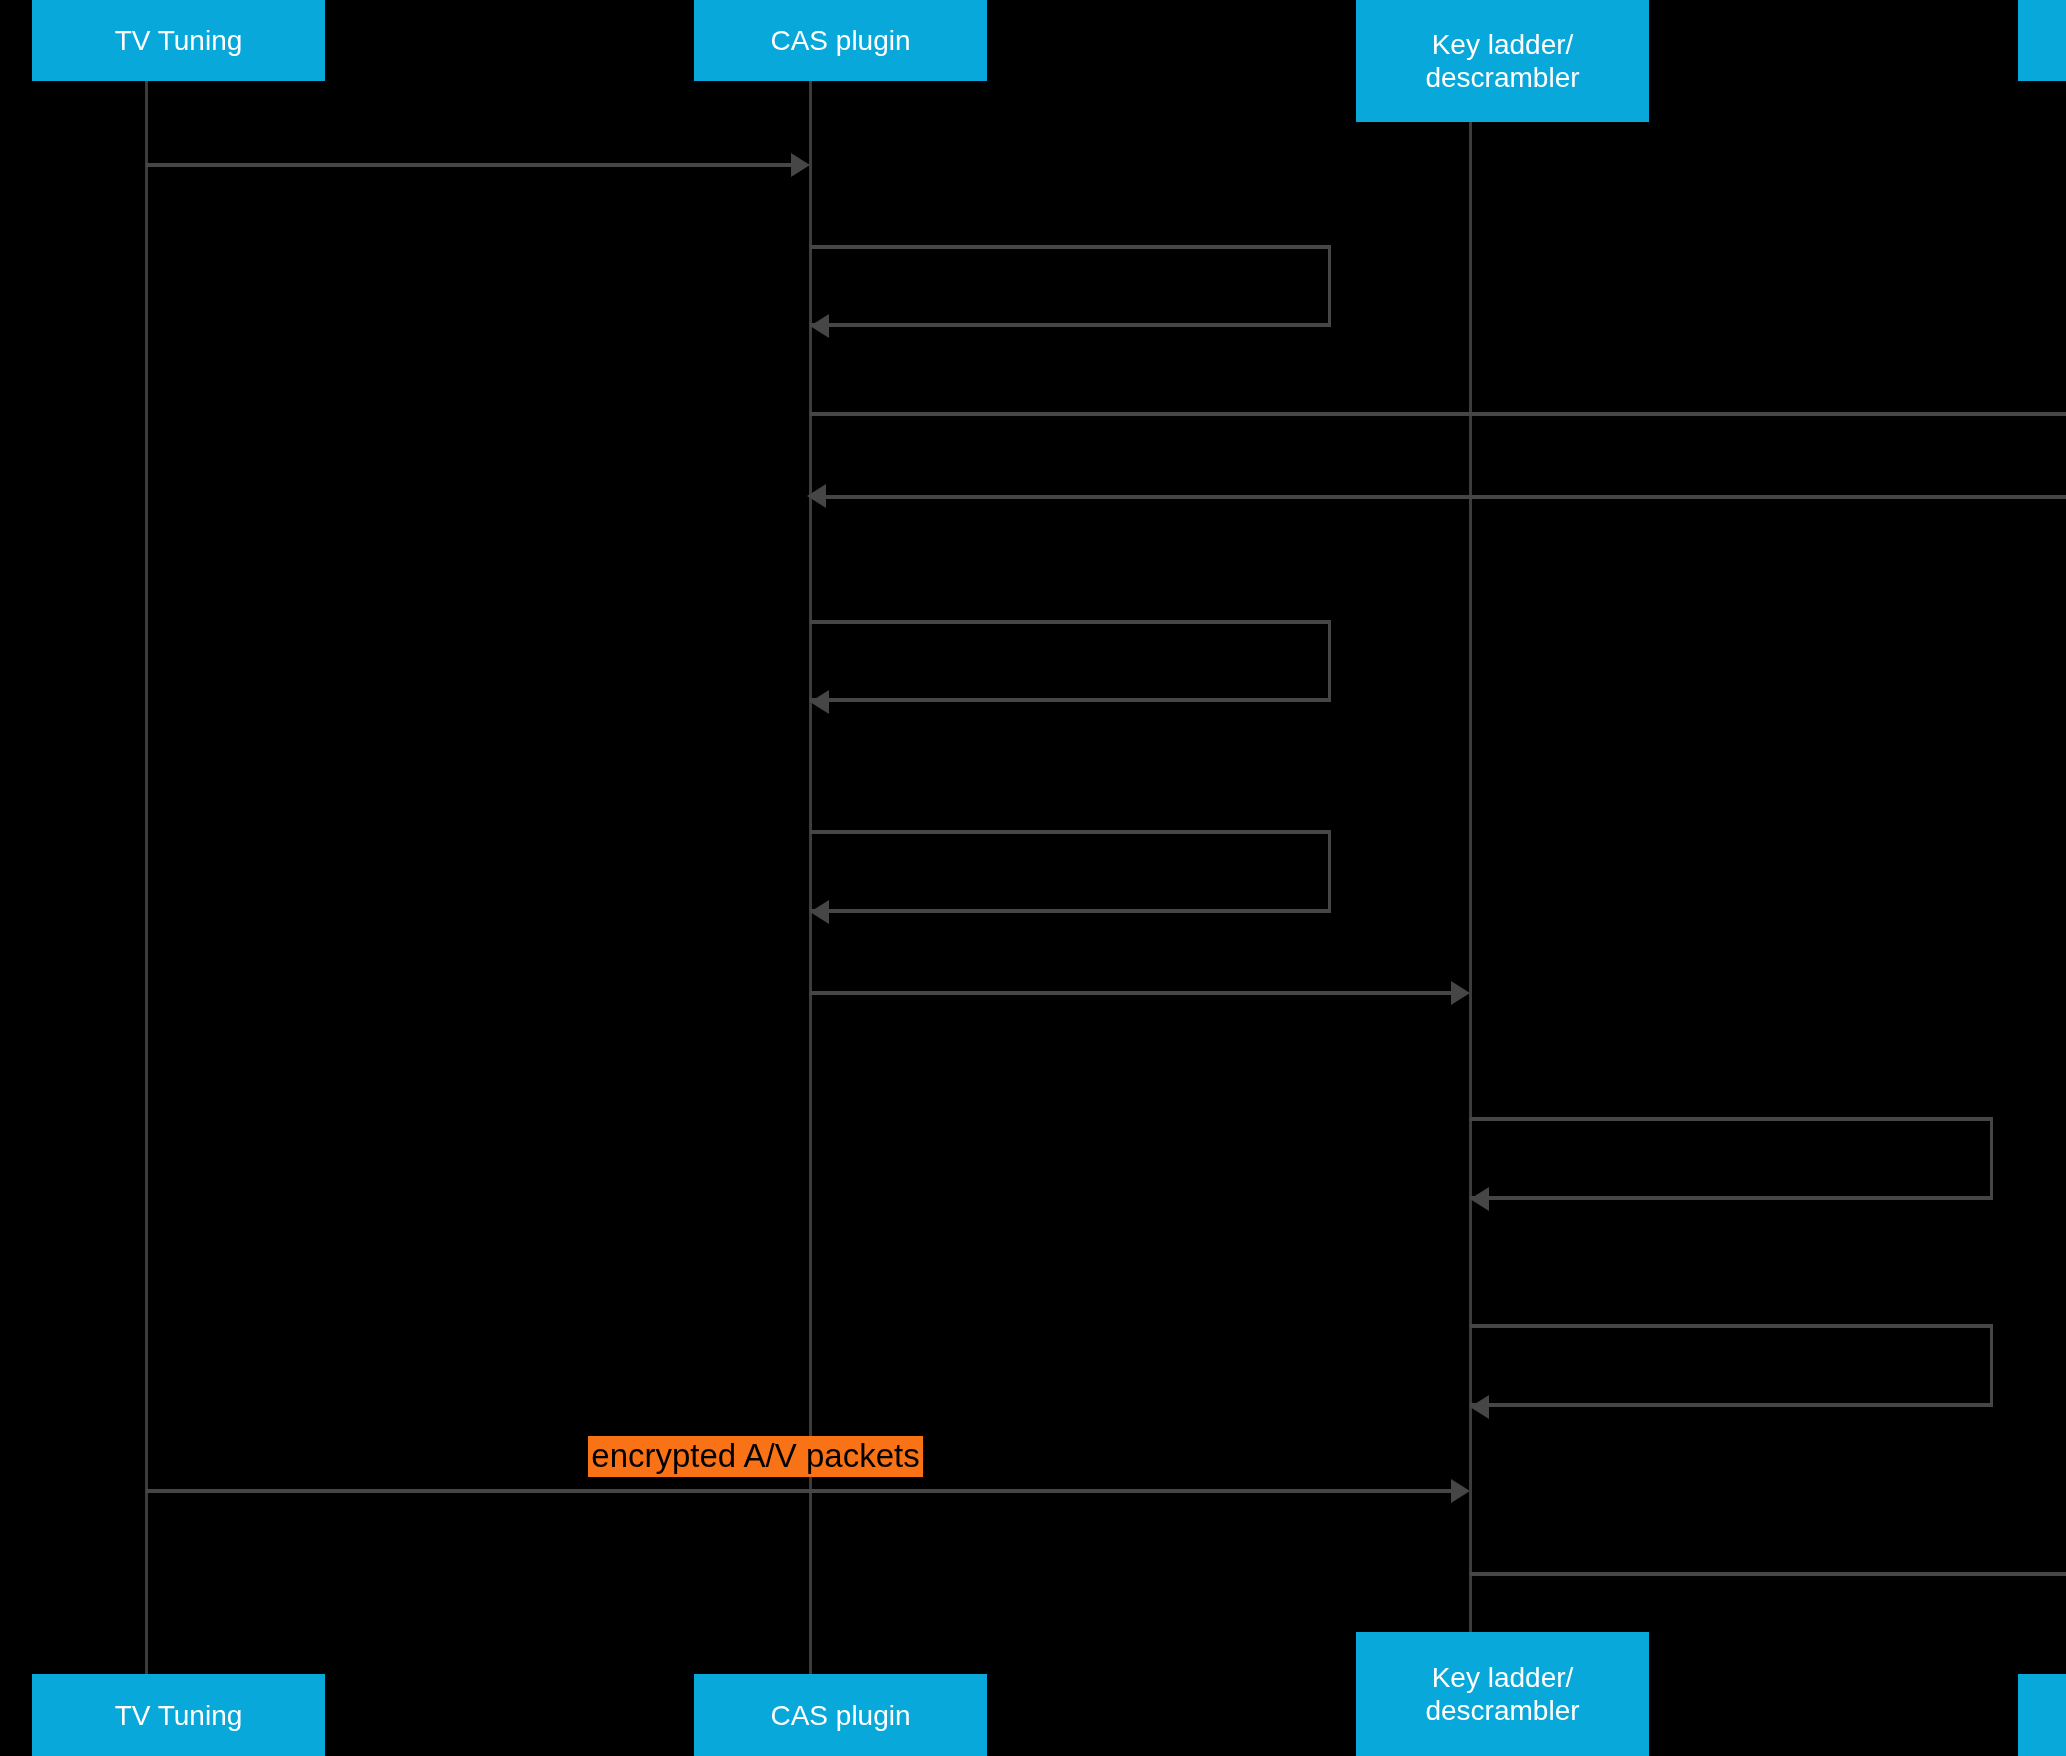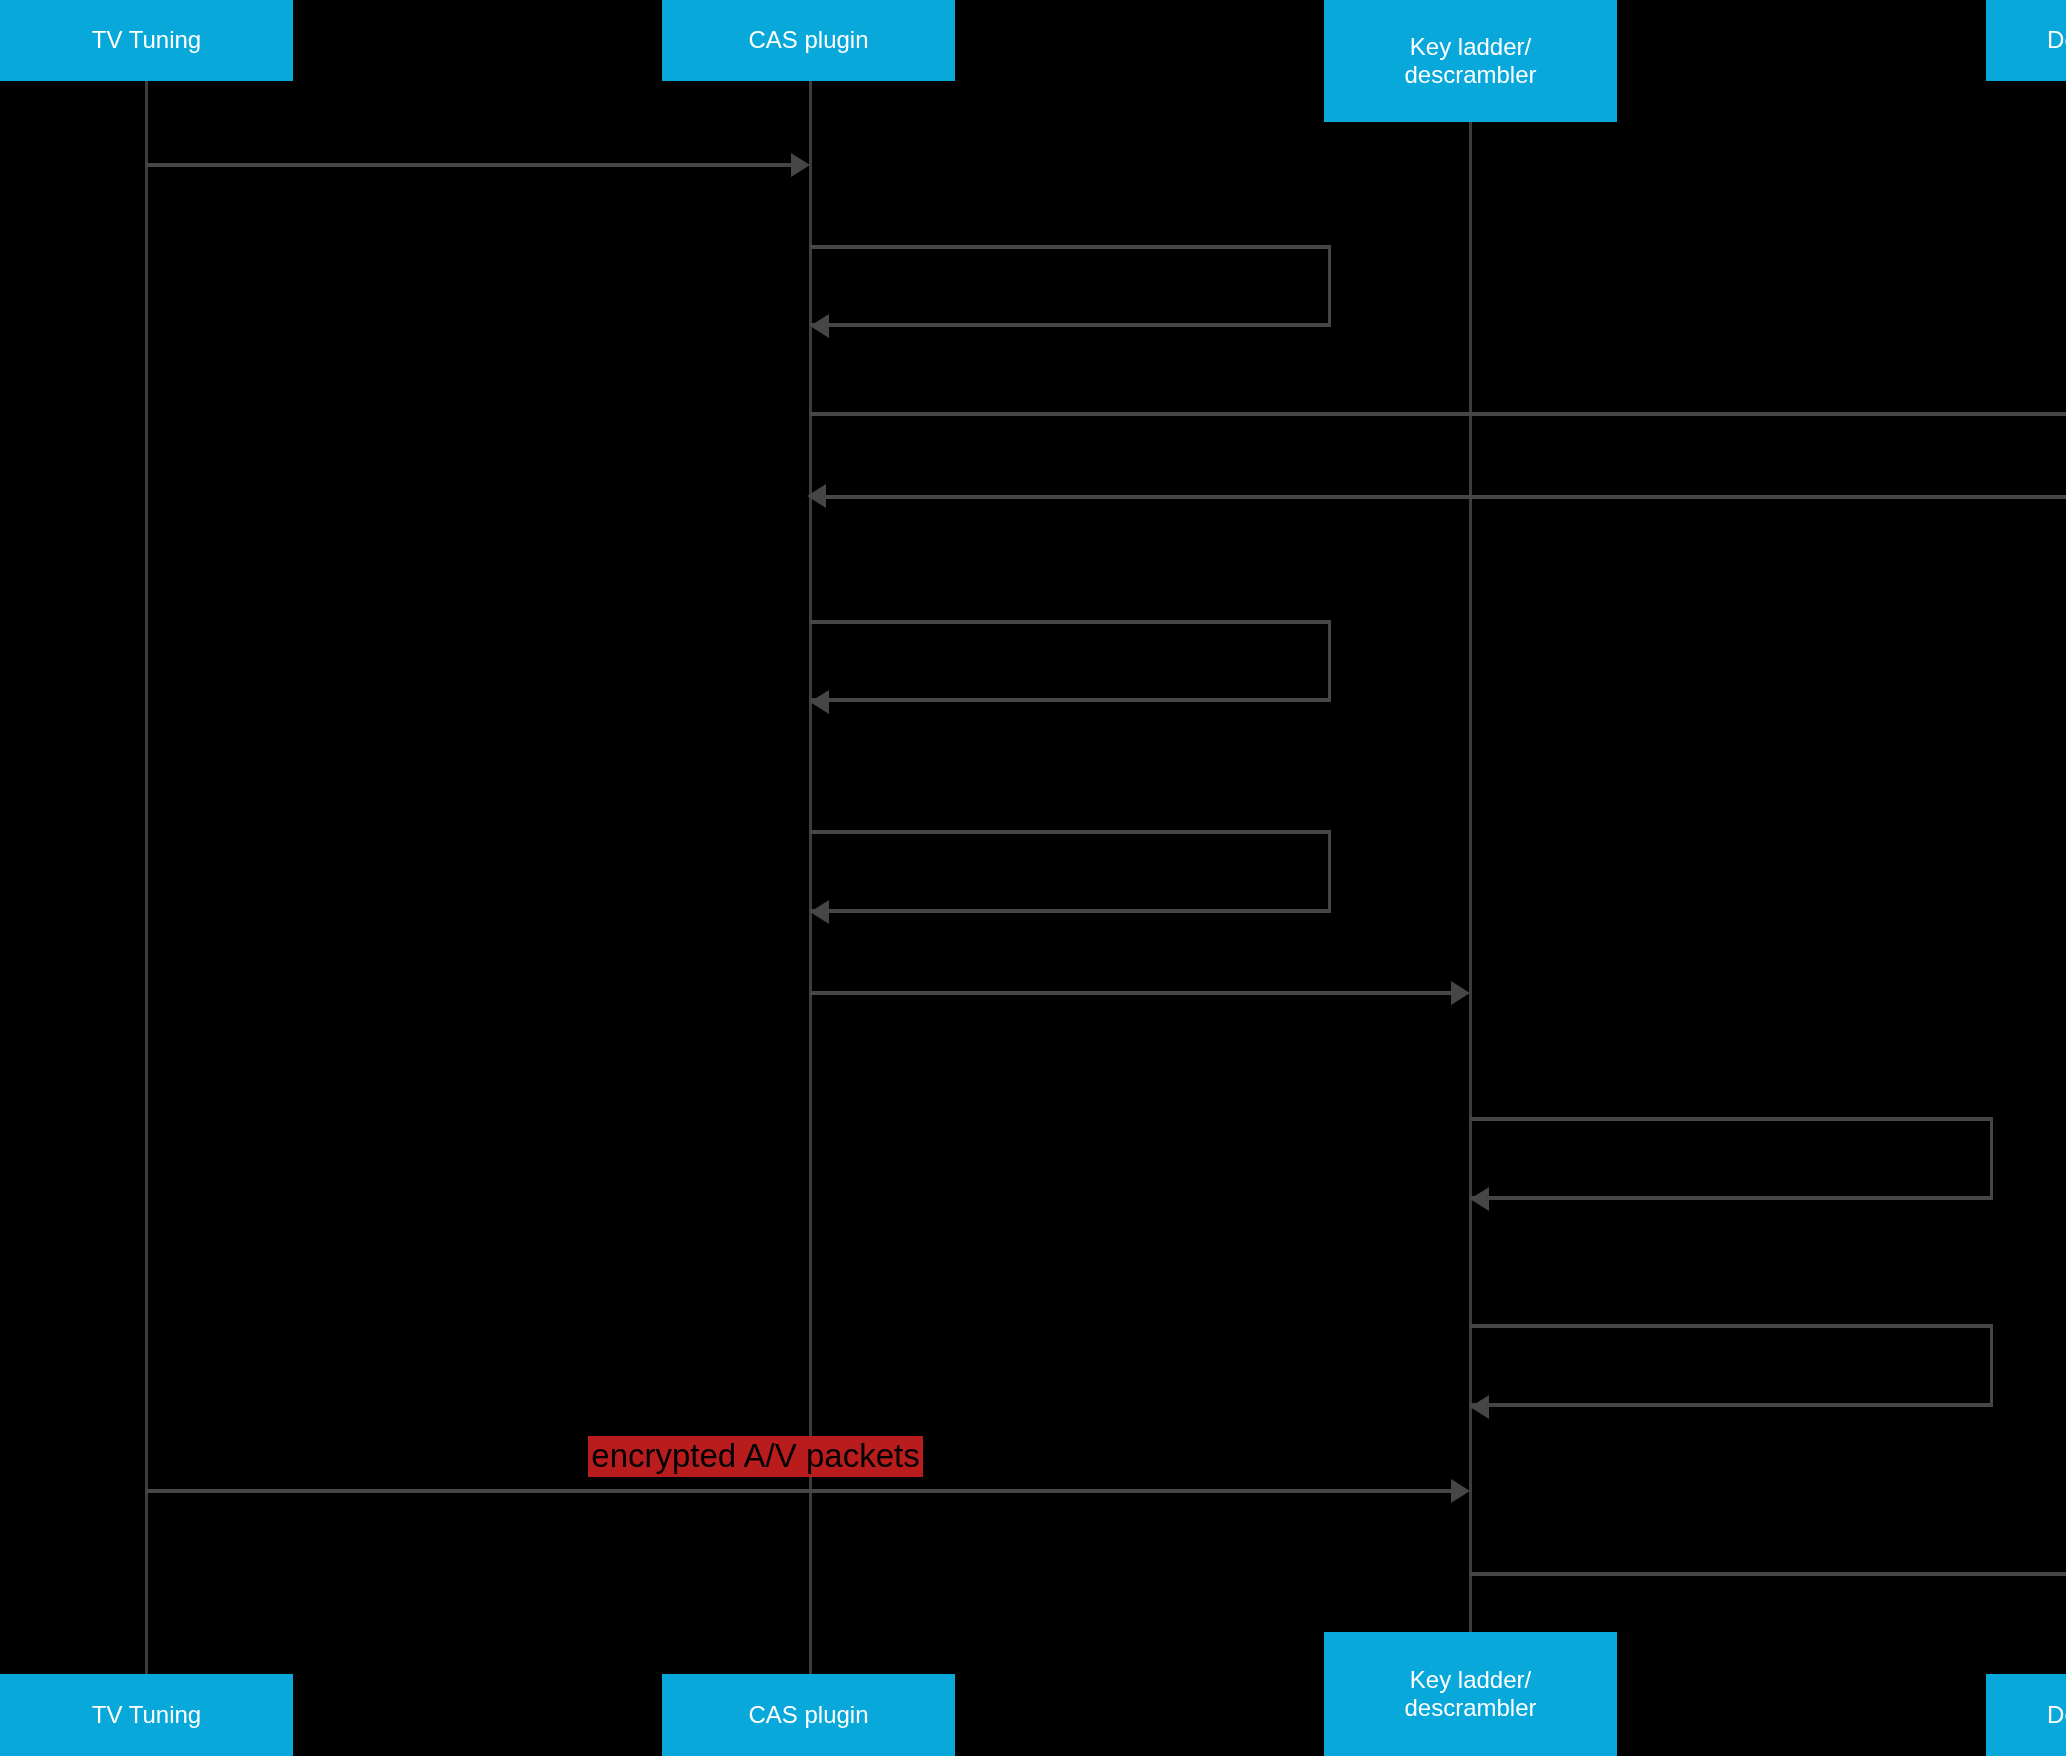--- a/index.html
+++ b/index.html
@@ -21,25 +21,26 @@
     width: 2.5px;
   }
   .pbox {
     position: absolute;
     background: #08a8da;
     color: #ffffff;
     display: flex;
     align-items: center;
     justify-content: center;
     text-align: center;
-    font-size: 24px;
+    font-size: 28px;
     line-height: 1.18;
     font-family: "Liberation Sans", sans-serif;
     white-space: pre-line;
     box-sizing: border-box;
+    margin-left: 32px;
   }
   .msg-line {
     position: absolute;
     height: 4.1px;
     background: #464646;
   }
   .arrow-r {
     position: absolute;
     width: 0;
     height: 0;
@@ -59,21 +60,21 @@
     position: absolute;
     border-top: 4.1px solid #464646;
     border-right: 3.3px solid #464646;
     border-bottom: 4.1px solid #464646;
     border-left: 0;
     box-sizing: border-box;
     background: transparent;
   }
   .msg-label {
     position: absolute;
-    background: #b91c1c;
+    background: #f97316;
     color: #000000;
     font-size: 33px;
     line-height: 1.05;
     padding: 2.5px 3.3px 4.1px 3.3px;
     font-family: "Liberation Sans", sans-serif;
     white-space: nowrap;
     box-sizing: border-box;
   }
 </style>
 </head>

